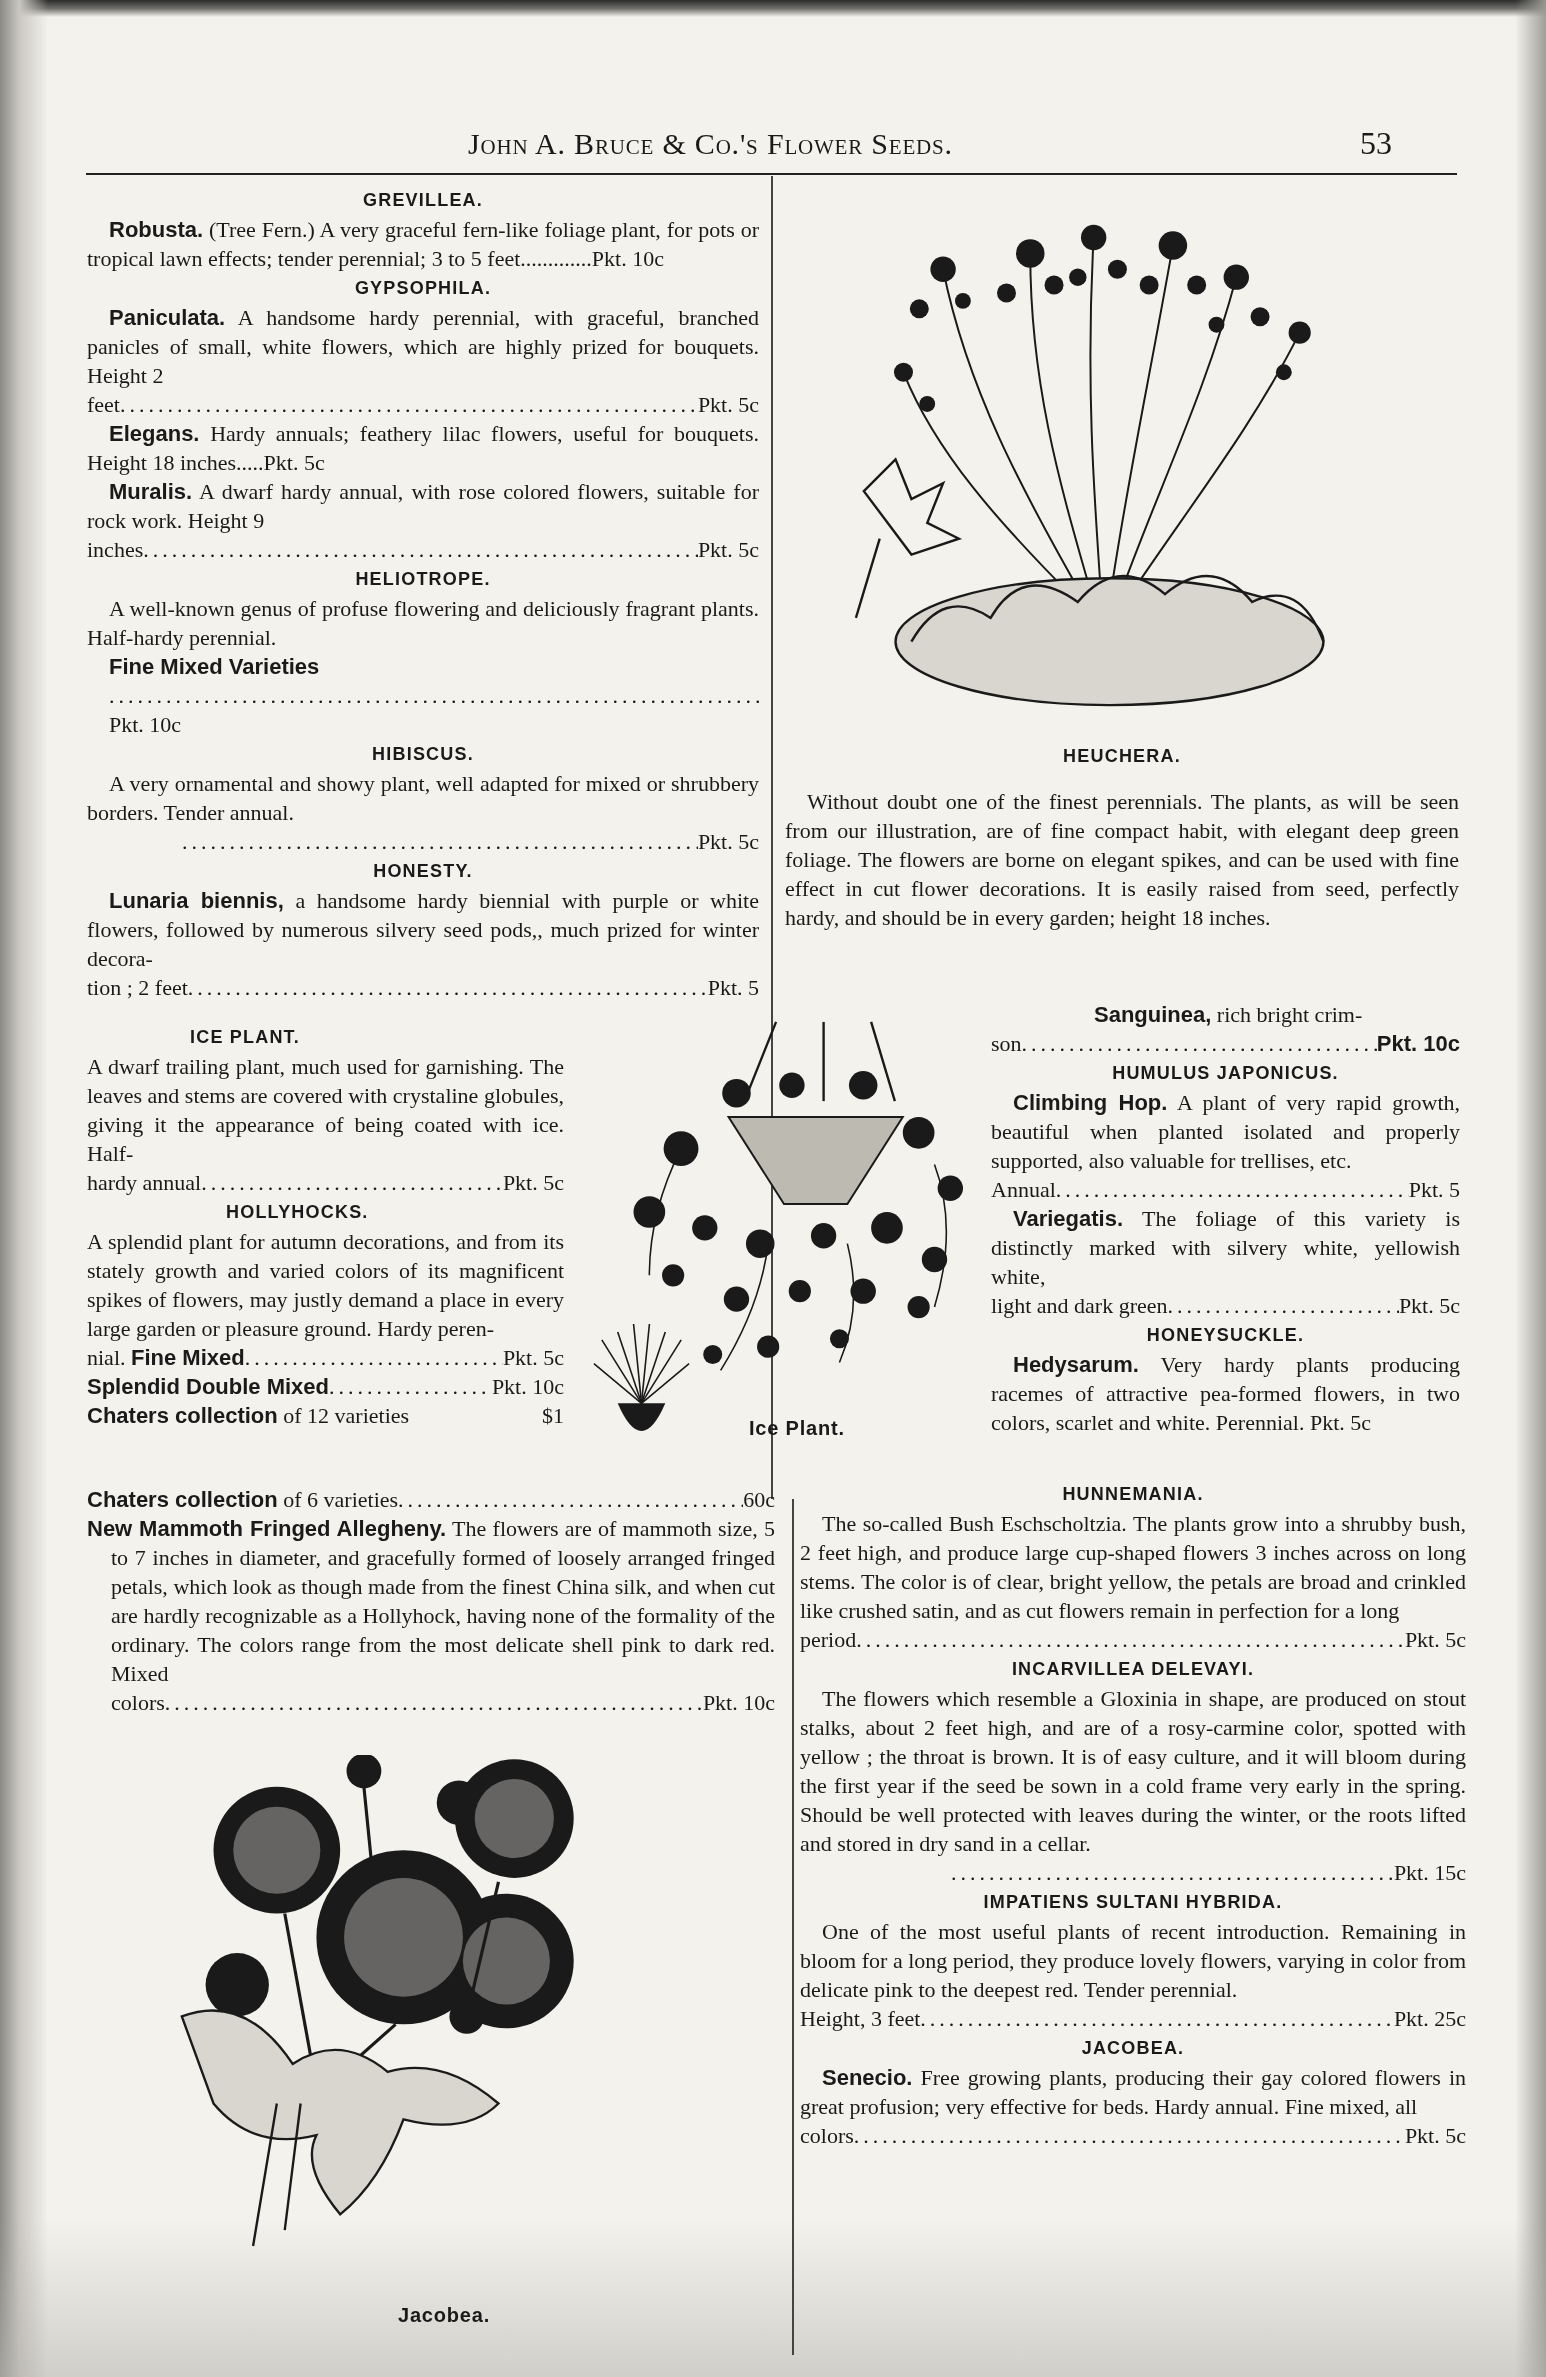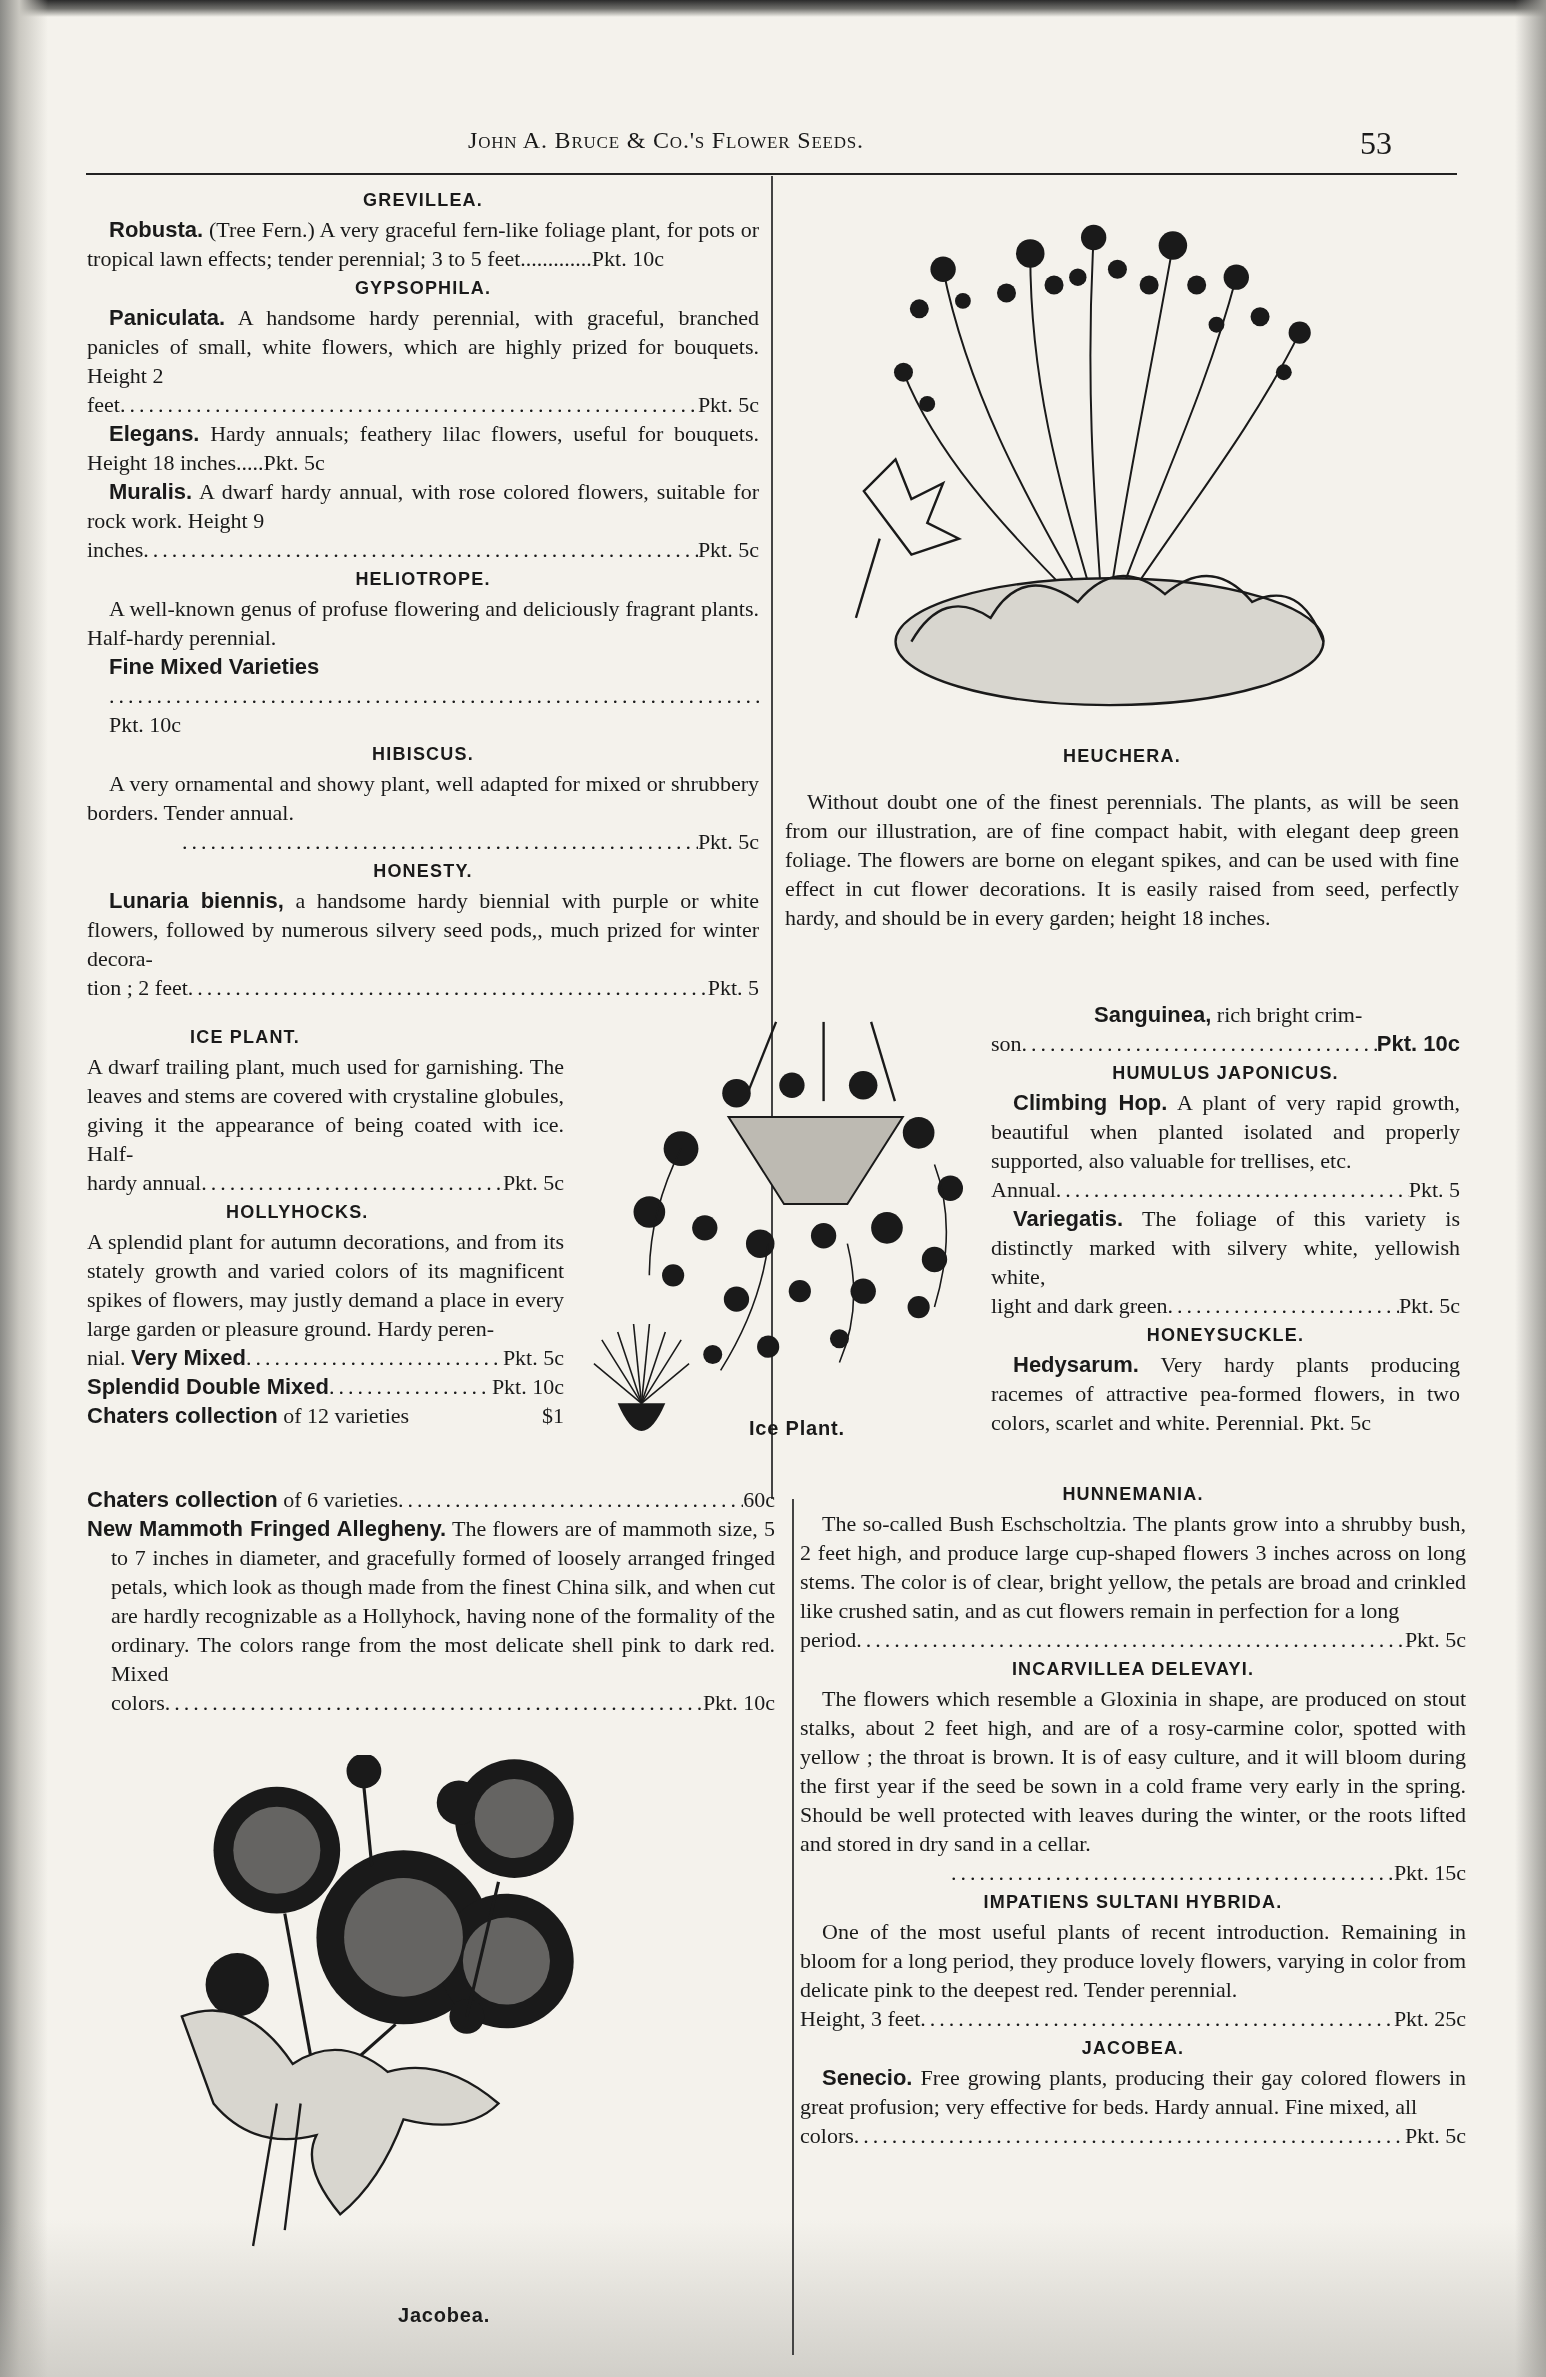--- a/index.html
+++ b/index.html
@@ -21,21 +21,21 @@
     position: absolute; right: 0; top: 0; width: 32px; height: 2377px;
     background: linear-gradient(to left, #9b9a95 0%, rgba(244,242,236,0) 100%);
   }
   .page-shade-bottom {
     position: absolute; left: 0; bottom: 0; width: 1547px; height: 158px;
     background: linear-gradient(to top, rgba(180,178,172,0.55), rgba(244,242,236,0));
   }
 
   .running-head {
     position: absolute; top: 127px; left: 468px; width: 991px;
-    font-size: 24px; letter-spacing: 0.8px; font-variant: small-caps;
+    font-size: 30px; letter-spacing: 0.8px; font-variant: small-caps;
     white-space: nowrap;
   }
   .page-number {
     position: absolute; top: 125px; left: 1360px; font-size: 32px;
   }
   .head-rule {
     position: absolute; top: 173px; left: 86px; width: 1371px; height: 2.4px; background: #222;
   }
   .col-rule-top {
     position: absolute; top: 176px; left: 771px; width: 1.6px; height: 1323px; background: #444;
@@ -140,21 +140,21 @@
         <span class="lead">hardy annual</span>
         <span class="dots"></span>
         <span class="price">Pkt. 5c</span>
       </div>
   </section>
 
   <section>
     <h2 class="heading" style="text-align:left; padding-left:139px;">HOLLYHOCKS.</h2>
     <p>A splendid plant for autumn decorations, and from its stately growth and varied colors of its magnificent spikes of flowers, may justly demand a place in every large garden or pleasure ground. Hardy peren-</p>
     <div class="price-line">
-        <span class="lead"><span>nial. </span><span class="bold-sans">Very Mixed</span></span>
+        <span class="lead"><span>nial. </span><span class="bold-sans">Fine Mixed</span></span>
         <span class="dots"></span>
         <span class="price">Pkt. 5c</span>
       </div>
     <div class="price-line">
         <span class="lead bold-sans">Splendid Double Mixed</span>
         <span class="dots"></span>
         <span class="price">Pkt. 10c</span>
       </div>
     <div class="price-line">
         <span class="lead"><span class="bold-sans">Chaters collection</span><span> of 12 varieties</span></span>

